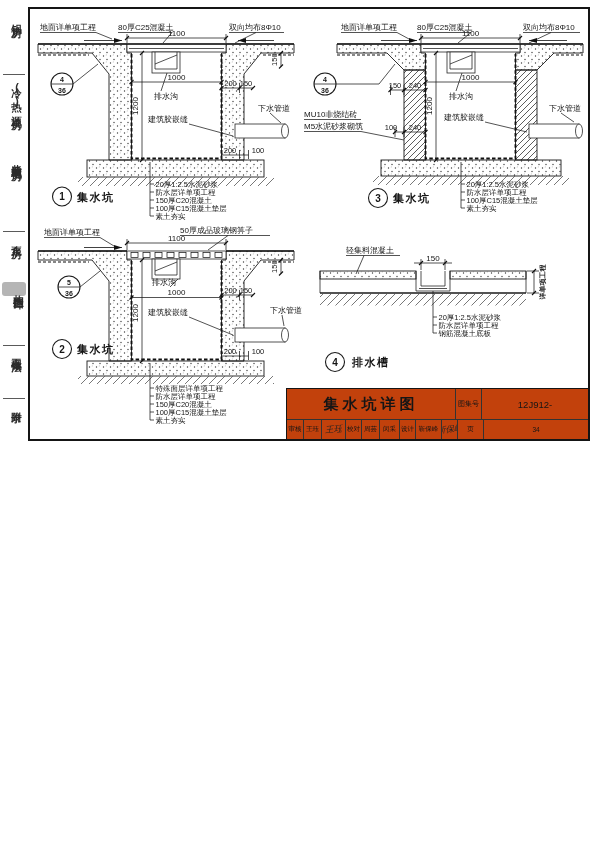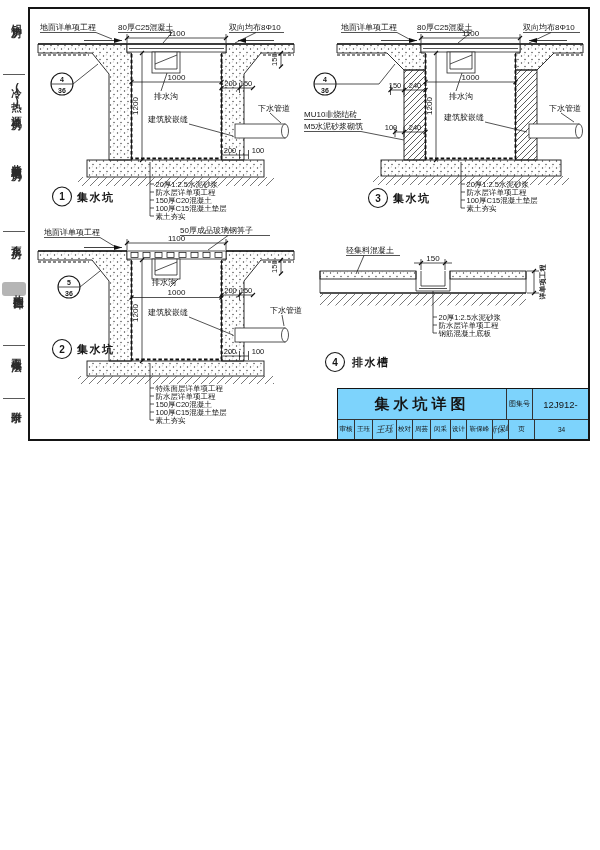--- a/index.html
+++ b/index.html
@@ -24,22 +24,22 @@
   .lnb{stroke:#1a1a1a;stroke-width:1.1;fill:none;}
   .tk{stroke:#111;stroke-width:1.1;fill:none;}
   .ar{stroke:#111;stroke-width:0.8;fill:none;marker-end:url(#ah);}
   .conc{fill:url(#pdots);stroke:#1a1a1a;stroke-width:0.9;}
   .brick{fill:url(#phatch);stroke:#1a1a1a;stroke-width:0.9;}
   .soil{fill:url(#psoil);stroke:none;}
   .white{fill:#ffffff;}
   .wp{stroke:#111;stroke-width:1.9;fill:none;stroke-dasharray:3.5 2.2;}
   .wp2{stroke:#111;stroke-width:1;fill:none;stroke-dasharray:3 2;}
   
-  .tb{position:absolute;right:0;bottom:0;width:251px;height:51px;box-sizing:border-box;
-      border-top:1.8px solid #151515;border-left:1.8px solid #151515;background:#7dd3fc;
+  .tb{position:absolute;right:0;bottom:0;width:302px;height:51px;box-sizing:border-box;
+      border-top:1.8px solid #151515;border-left:1.8px solid #151515;background:#c2410c;
       display:flex;flex-direction:column;}
   .tb .r1{flex:0 0 30px;display:flex;}
   .tb .r2{flex:1;display:flex;border-top:1px solid #333;}
   .tb .c{box-sizing:border-box;border-left:1px solid #333;display:flex;align-items:center;
          justify-content:center;white-space:nowrap;overflow:hidden;}
   .tb .c:first-child{border-left:none;}
   .tb .title{width:168px;font-weight:bold;font-size:15px;letter-spacing:4px;}
   .tb .albl{width:26px;font-size:7px;}
   .tb .ano{flex:1;font-size:9.5px;text-align:right;}
   .tb .s16{width:16px;} .tb .s18{width:18px;} .tb .s20{width:20px;}

